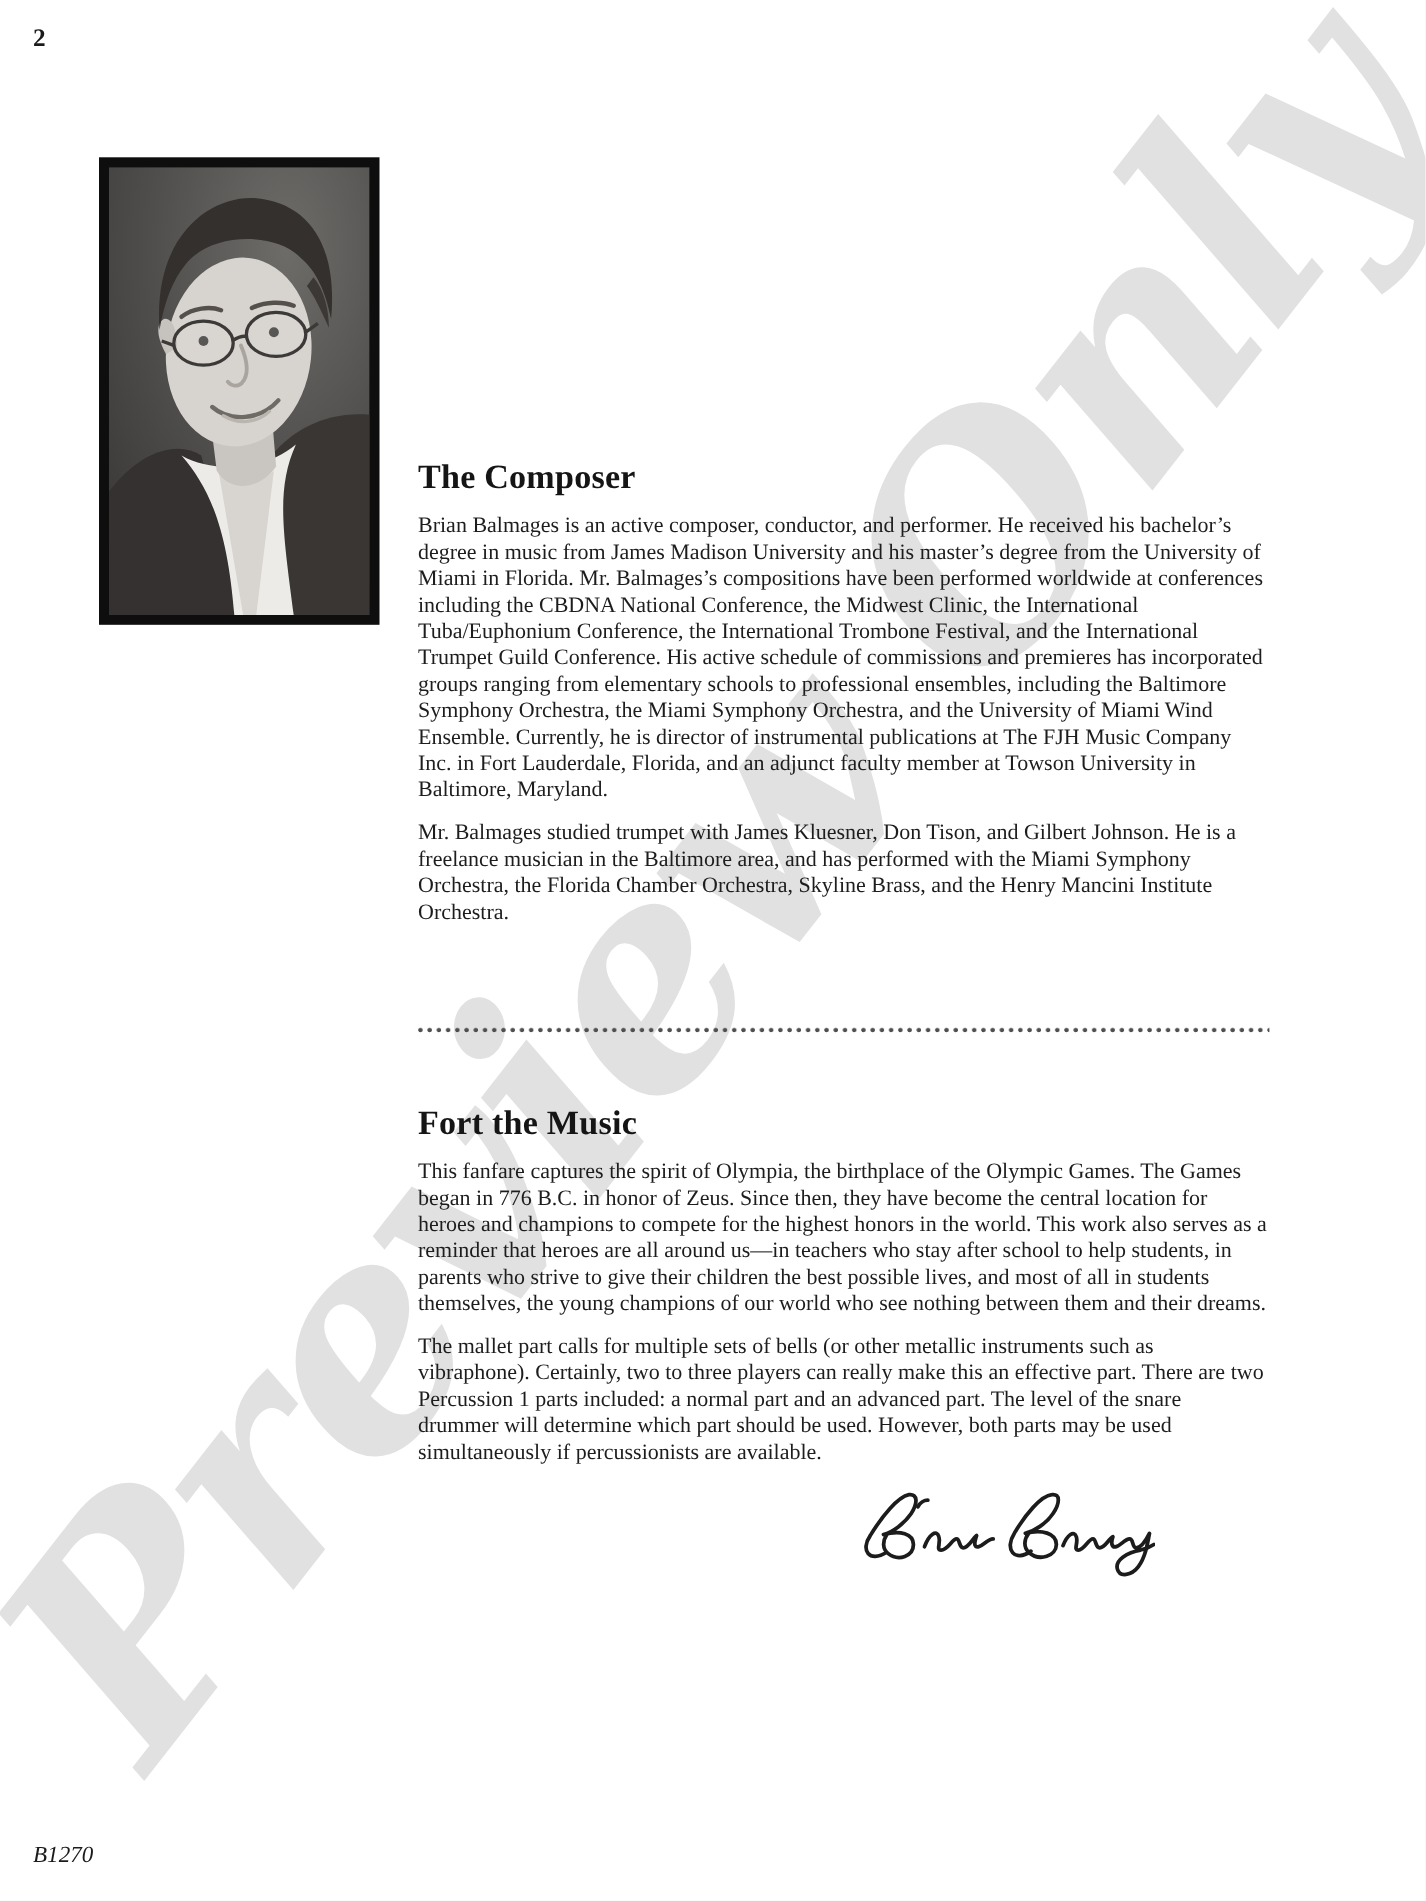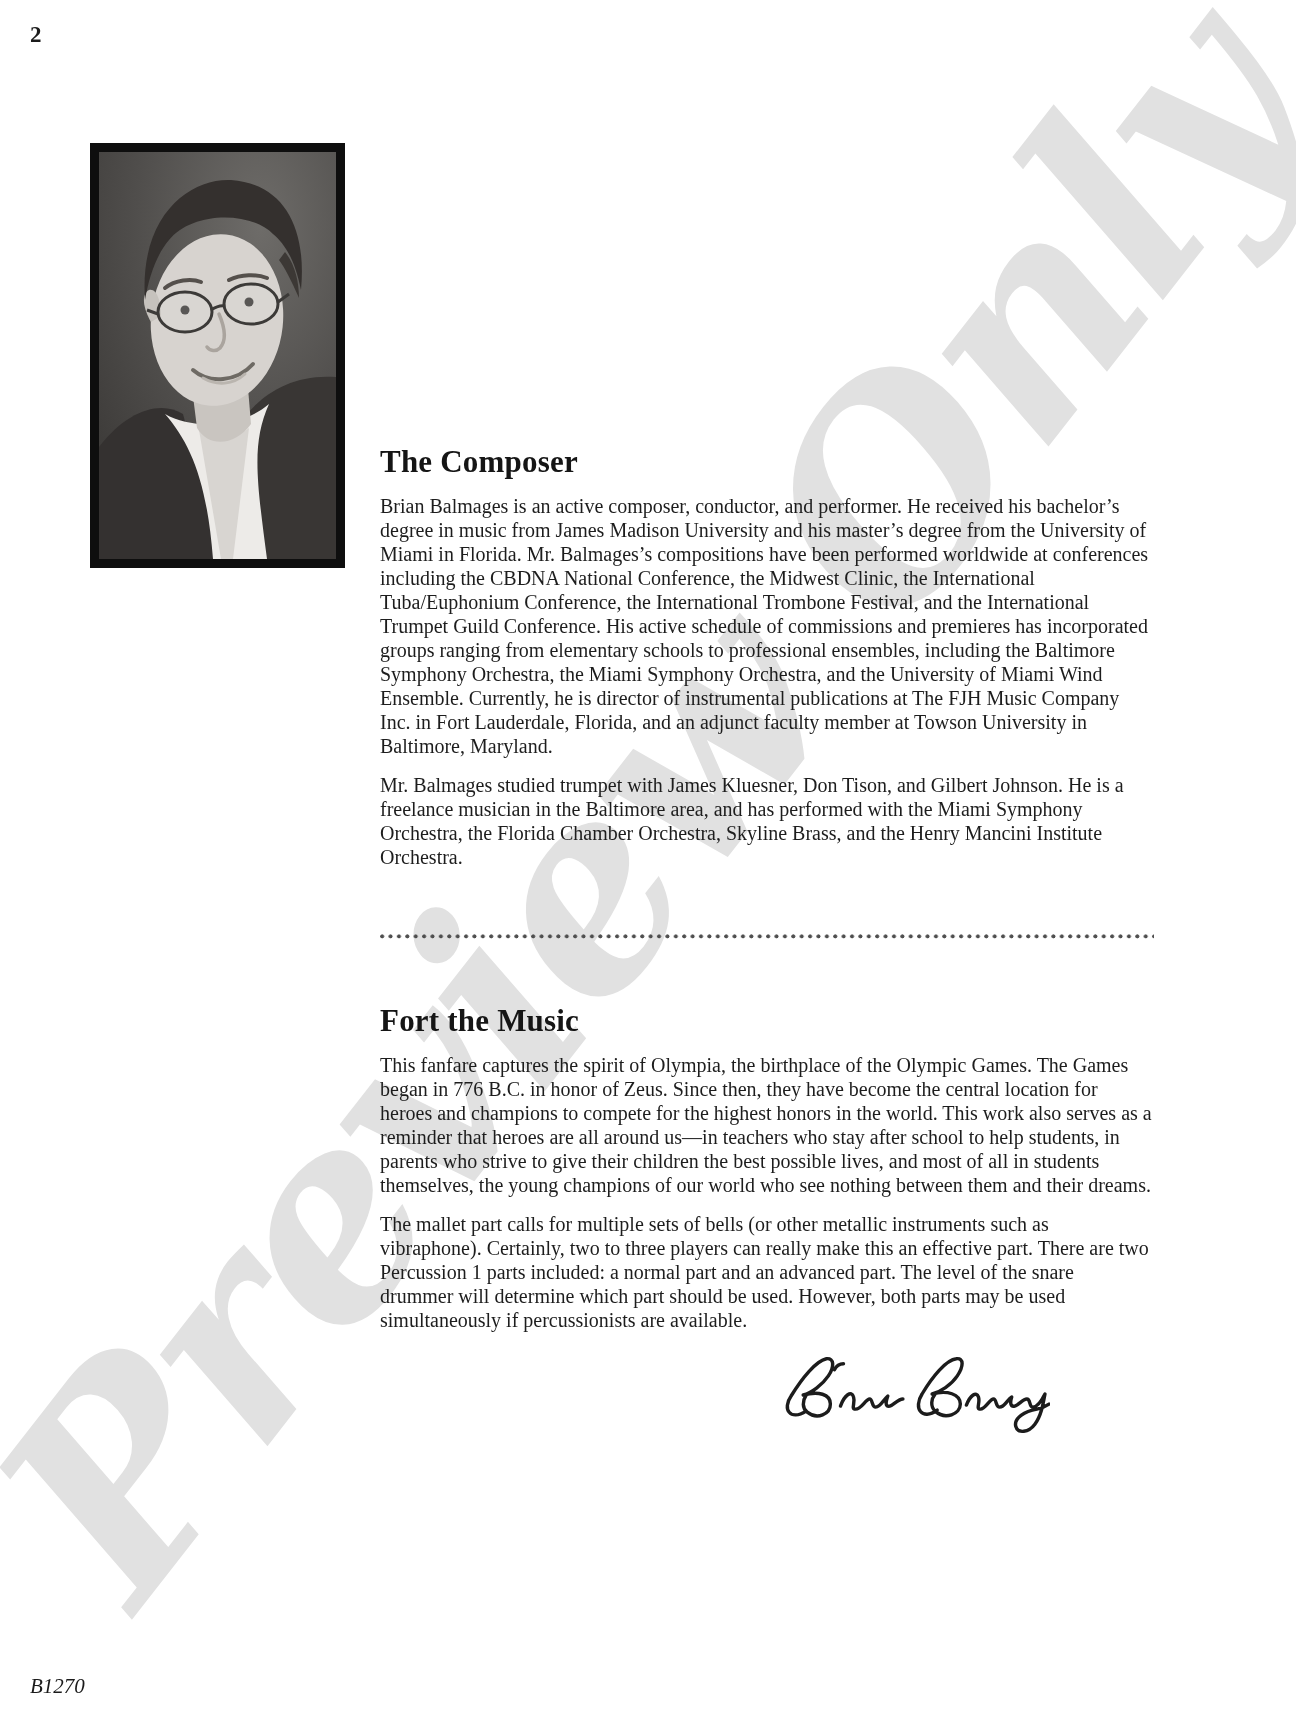--- a/index.html
+++ b/index.html
@@ -55,21 +55,21 @@
     box-sizing: border-box;
     z-index: 2;
   }
   .photo-frame svg { display:block; }
   .col {
     position: absolute;
     left: 380px;
     width: 772px;
     z-index: 2;
   }
-  .composer-col { top: 444px; }
+  .composer-col { top: 416px; }
   .about-col { top: 1003px; }
   h1.sec-heading {
     margin: 0 0 14px 0;
     font-size: 31px;
     font-weight: bold;
     letter-spacing: 0.2px;
     color: #151515;
   }
   p.body-par {
     margin: 0 0 15px 0;

